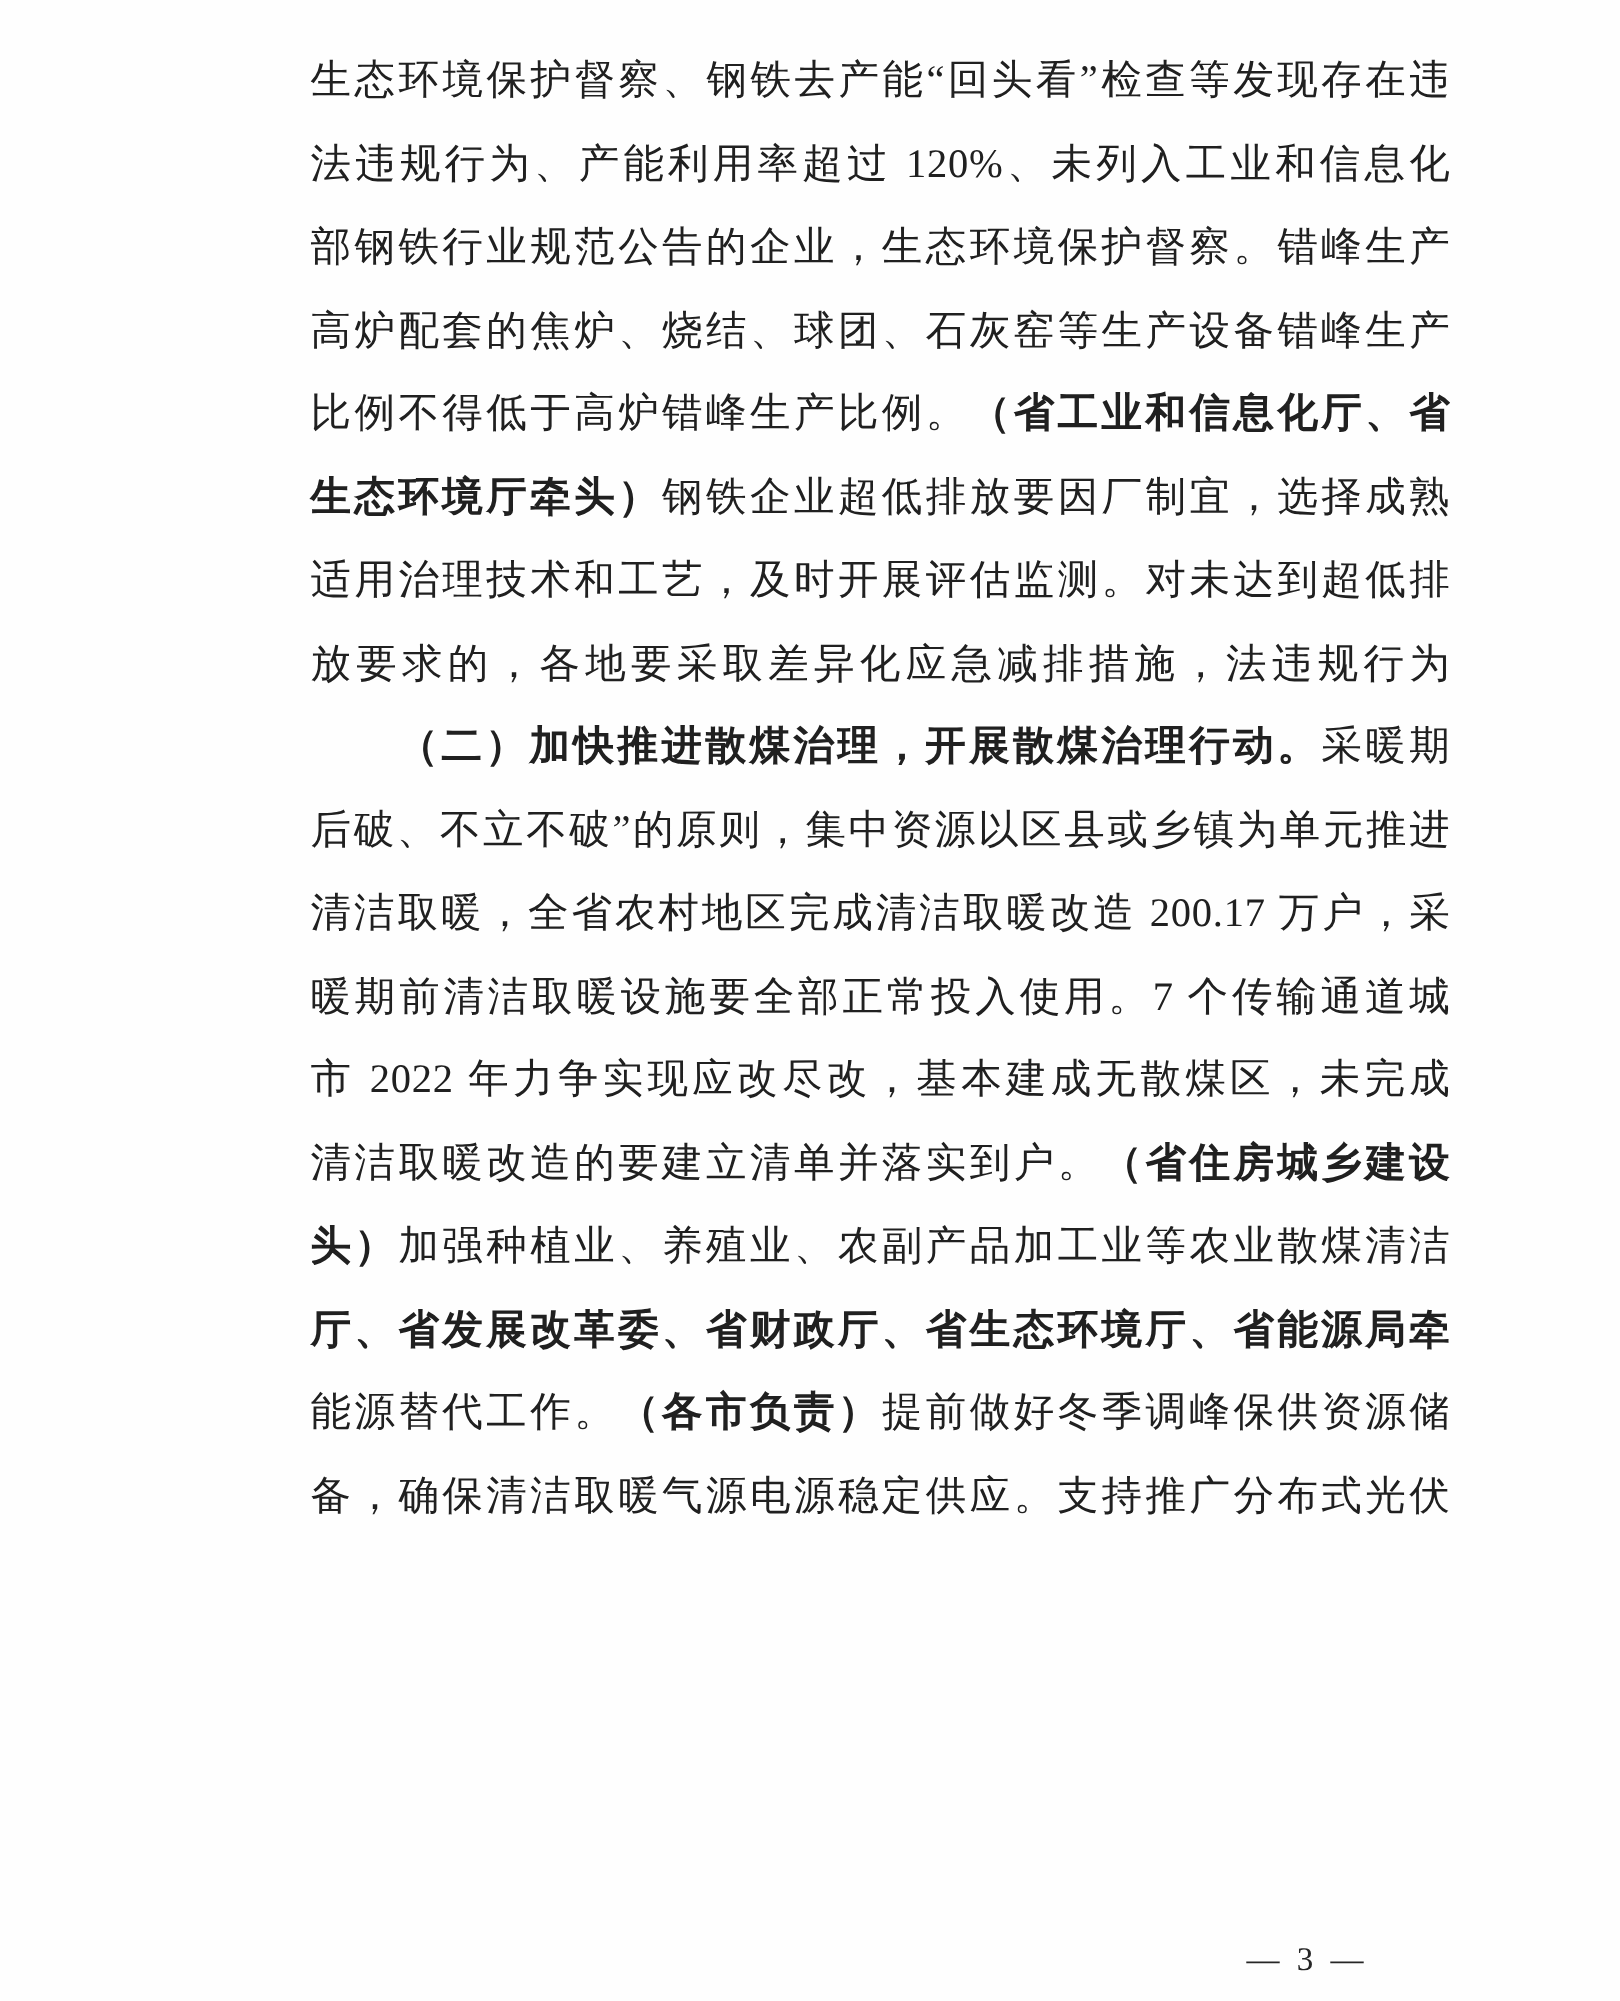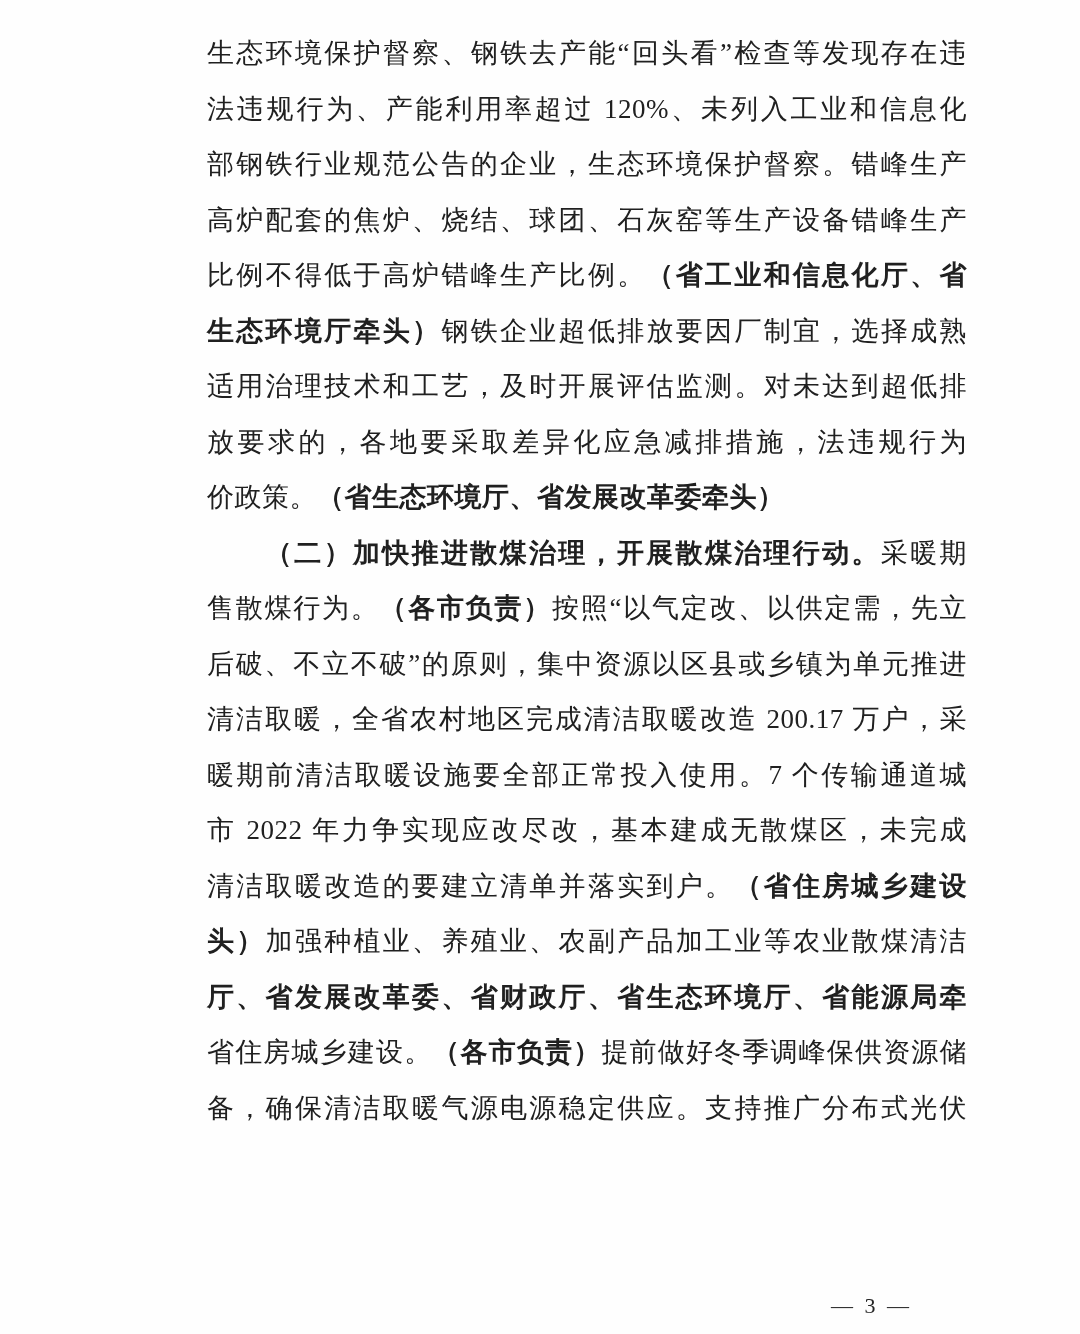--- a/index.html
+++ b/index.html
@@ -64,27 +64,25 @@
 <div class="page">
   <div class="text-block">
       <div class="line"><span class="seg-n">生态环境保护督察、钢铁去产能“回头看”检查等发现存在违</span></div>
       <div class="line"><span class="seg-n">法违规行为、产能利用率超过 120%、未列入工业和信息化</span></div>
       <div class="line"><span class="seg-n">部钢铁行业规范公告的企业，生态环境保护督察。错峰生产</span></div>
       <div class="line"><span class="seg-n">高炉配套的焦炉、烧结、球团、石灰窑等生产设备错峰生产</span></div>
       <div class="line"><span class="seg-n">比例不得低于高炉错峰生产比例。</span><span class="seg-k">（省工业和信息化厅、省</span></div>
       <div class="line"><span class="seg-k">生态环境厅牵头）</span><span class="seg-n">钢铁企业超低排放要因厂制宜，选择成熟</span></div>
       <div class="line"><span class="seg-n">适用治理技术和工艺，及时开展评估监测。对未达到超低排</span></div>
       <div class="line"><span class="seg-n">放要求的，各地要采取差异化应急减排措施，法违规行为</span></div>
-      <div class="line no-justify"><span class="seg-n">价政策。</span><span class="seg-k">（省生态环境厅、省发展改革委牵头）</span></div>
       <div class="line indent"><span class="seg-b">（二）加快推进散煤治理，开展散煤治理行动。</span><span class="seg-n">采暖期</span></div>
-      <div class="line"><span class="seg-n">售散煤行为。</span><span class="seg-k">（各市负责）</span><span class="seg-n">按照“以气定改、以供定需，先立</span></div>
       <div class="line"><span class="seg-n">后破、不立不破”的原则，集中资源以区县或乡镇为单元推进</span></div>
       <div class="line"><span class="seg-n">清洁取暖，全省农村地区完成清洁取暖改造 200.17 万户，采</span></div>
       <div class="line"><span class="seg-n">暖期前清洁取暖设施要全部正常投入使用。7 个传输通道城</span></div>
       <div class="line"><span class="seg-n">市 2022 年力争实现应改尽改，基本建成无散煤区，未完成</span></div>
       <div class="line"><span class="seg-n">清洁取暖改造的要建立清单并落实到户。</span><span class="seg-k">（省住房城乡建设</span></div>
       <div class="line"><span class="seg-k">头）</span><span class="seg-n">加强种植业、养殖业、农副产品加工业等农业散煤清洁</span></div>
       <div class="line"><span class="seg-k">厅、省发展改革委、省财政厅、省生态环境厅、省能源局牵</span></div>
-      <div class="line"><span class="seg-n">省住房城乡建设。</span><span class="seg-k">（各市负责）</span><span class="seg-n">提前做好冬季调峰保供资源储</span></div>
+      <div class="line"><span class="seg-n">能源替代工作。</span><span class="seg-k">（各市负责）</span><span class="seg-n">提前做好冬季调峰保供资源储</span></div>
       <div class="line"><span class="seg-n">备，确保清洁取暖气源电源稳定供应。支持推广分布式光伏</span></div>
     </div>
   <div class="page-number">— 3 —</div>
 </div>
 
 </body></html>

